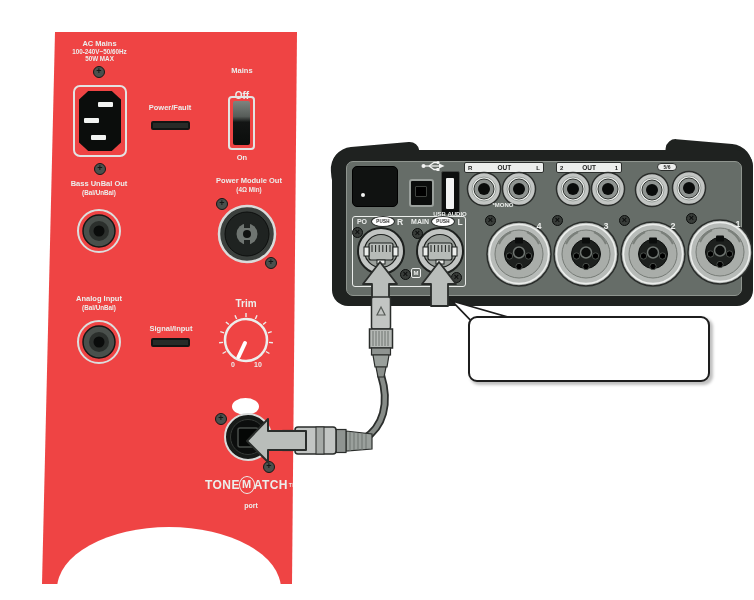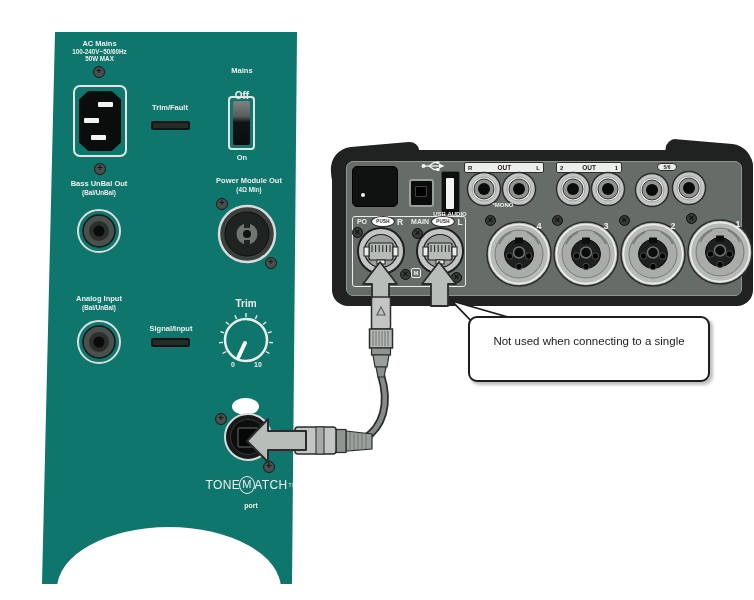--- a/index.html
+++ b/index.html
@@ -7,29 +7,29 @@
   .abs{position:absolute;}
   *,*::before,*::after{box-sizing:border-box;}
   .lbl{position:absolute;color:#eceeec;font-weight:bold;text-align:center;line-height:1.2;}
   .dkstrip{background:#eceeec;border:1px solid #2b2e2c;color:#1c1e1d;font-weight:bold;}
   .screwP{position:absolute;width:12px;height:12px;border-radius:50%;background:#4a504d;border:1.5px solid #161817;color:#14161
 5;font-size:9px;font-weight:bold;text-align:center;line-height:8px;color:#141615;}
   .screwP::before{content:"+";}
   .screwX{position:absolute;width:11px;height:11px;border-radius:50%;background:#383c39;border:1px solid #0c0e0d;color:#0b0d0c;font-size:9px;font-weight:bold;text-align:center;line-height:8px;}
   .screwX::before{content:"\00d7";}
   .led{position:absolute;background:#272b28;border:2px solid #121413;border-radius:2px;}
-  #panel{position:absolute;left:42px;top:32px;width:255px;height:552px;background:#0f766e;clip-path:polygon(13px 0,255px 0,250px 552px,0 552px);}
+  #panel{position:absolute;left:42px;top:32px;width:255px;height:552px;background:#ef4444;clip-path:polygon(13px 0,255px 0,250px 552px,0 552px);}
   .arch{position:absolute;left:15px;top:495px;width:224px;height:124px;background:#fff;border-radius:50%;}
   .oval{position:absolute;left:190px;top:366px;width:27px;height:17px;background:#fff;border-radius:50%;}
   .iec{position:absolute;left:31px;top:53px;width:54px;height:72px;border:2px solid #e3e4e3;border-radius:7px;}
   .iec-in{position:absolute;left:4px;top:4px;right:4px;bottom:4px;background:#0b0d0c;border-radius:6px;clip-path:polygon(22% 0,78% 0,100% 14%,100% 86%,78% 100%,22% 100%,0 86%,0 14%);}
   .bar{position:absolute;width:15px;height:4.5px;background:#f2f3f2;border-radius:1px;}
   .rocker{position:absolute;left:186px;top:64px;width:27px;height:54px;border:2px solid #e3e4e3;border-radius:4px;}
   .rocker-in{position:absolute;left:3px;top:3px;right:3px;bottom:3px;border-radius:2px;background:linear-gradient(180deg,#7d837f 0%,#575d59 35%,#131514 48%,#0b0d0c 100%);}
-  .logo{position:absolute;left:134px;top:443px;width:150px;height:20px;display:flex;align-items:center;justify-content:center;color:#eceeec;font-weight:normal;font-size:12px;letter-spacing:.4px;}
+  .logo{position:absolute;left:134px;top:443px;width:150px;height:20px;display:flex;align-items:center;justify-content:center;color:#eceeec;font-weight:bold;font-size:12px;letter-spacing:.4px;}
   .logo .circ{display:inline-block;width:16px;height:18px;border:1.5px solid #eceeec;border-radius:50%;line-height:15px;text-align:center;font-size:11px;margin:0 -1px;}
   .logo .tm{font-size:5px;vertical-align:super;margin-left:1px;}
   .pswitch{position:absolute;left:352px;top:166px;width:46px;height:41px;background:#101211;border-radius:5px;border:1px solid #000;}
   .pswitch::after{content:"";position:absolute;left:8px;bottom:9px;width:4px;height:4px;border-radius:50%;background:#f2f3f2;}
   .usbB{position:absolute;left:409px;top:179px;width:25px;height:28px;background:#0b0d0c;border:2px solid #9aa09c;border-radius:3px;}
   .usbB::after{content:"";position:absolute;left:4px;top:5px;width:12px;height:11px;background:#000;border:1px solid #3f433f;border-radius:1px;}
   .usbA{position:absolute;left:441px;top:171px;width:19px;height:44px;background:#0d0f0e;border:1px solid #454946;border-radius:2px;}
   .usbA::after{content:"";position:absolute;left:4px;top:6px;width:8px;height:31px;background:#f2f3f2;border-radius:1px;}
   .frame{position:absolute;left:352px;top:216px;width:114px;height:71px;border:1.5px solid #eceeec;border-radius:3px;}
   .push{position:absolute;width:24px;height:11px;background:#fff;border:1px solid #2b2e2c;border-radius:50%;color:#222;font-size:4.5px;font-weight:bold;text-align:center;line-height:9px;letter-spacing:.2px;}
@@ -106,21 +106,21 @@
     <div class="screwP" style="left:51px;top:34px"></div>
     <div class="iec">
       <div class="iec-in">
         <div class="bar" style="left:19px;top:11px"></div>
         <div class="bar" style="left:5px;top:27px"></div>
         <div class="bar" style="left:12px;top:44px"></div>
       </div>
     </div>
     <div class="screwP" style="left:52px;top:131px"></div>
 
-    <div class="lbl" style="left:88px;top:71px;width:80px;font-size:7.5px">Trim/Fault</div>
+    <div class="lbl" style="left:88px;top:71px;width:80px;font-size:7.5px">Power/Fault</div>
     <div class="led" style="left:109px;top:89px;width:39px;height:9px"></div>
 
     <div class="lbl" style="left:170px;top:34px;width:60px;font-size:7.5px">Mains</div>
     <div class="lbl" style="left:170px;top:58px;width:60px;font-size:10px">Off</div>
     <div class="rocker">
         <div class="rocker-in"></div>
       </div>
     <div class="lbl" style="left:170px;top:121px;width:60px;font-size:7.5px">On</div>
 
     <div class="lbl" style="left:7px;top:147px;width:100px;font-size:7.5px">Bass UnBal Out</div>
@@ -310,16 +310,15 @@
       <rect x="283" y="430.5" width="14" height="20" fill="#b5b9b6" stroke="#2a2d2b" stroke-width="1.2"></rect>
       <rect x="295" y="427" width="41" height="27" rx="3" fill="#c2c5c3" stroke="#2a2d2b" stroke-width="1.5"></rect>
       <rect x="316" y="427" width="8" height="27" fill="#a6aaa7" stroke="#2a2d2b" stroke-width="1"></rect>
       <polygon points="305,436.5 305,444.5 299,440.5" fill="none" stroke="#565b57" stroke-width="1.1"></polygon>
     </g>
 
     <polygon points="247,441 268,419 268,431 306,431 306,450 268,450 268,462" fill="#b9bdba" stroke="#2a2d2b" stroke-width="2" stroke-linejoin="round"></polygon>
   </svg>
 
   <div class="callout">
-    <div>Not used when connecting to a single</div>
   </div>
 
 </div>
 
 </body></html>

